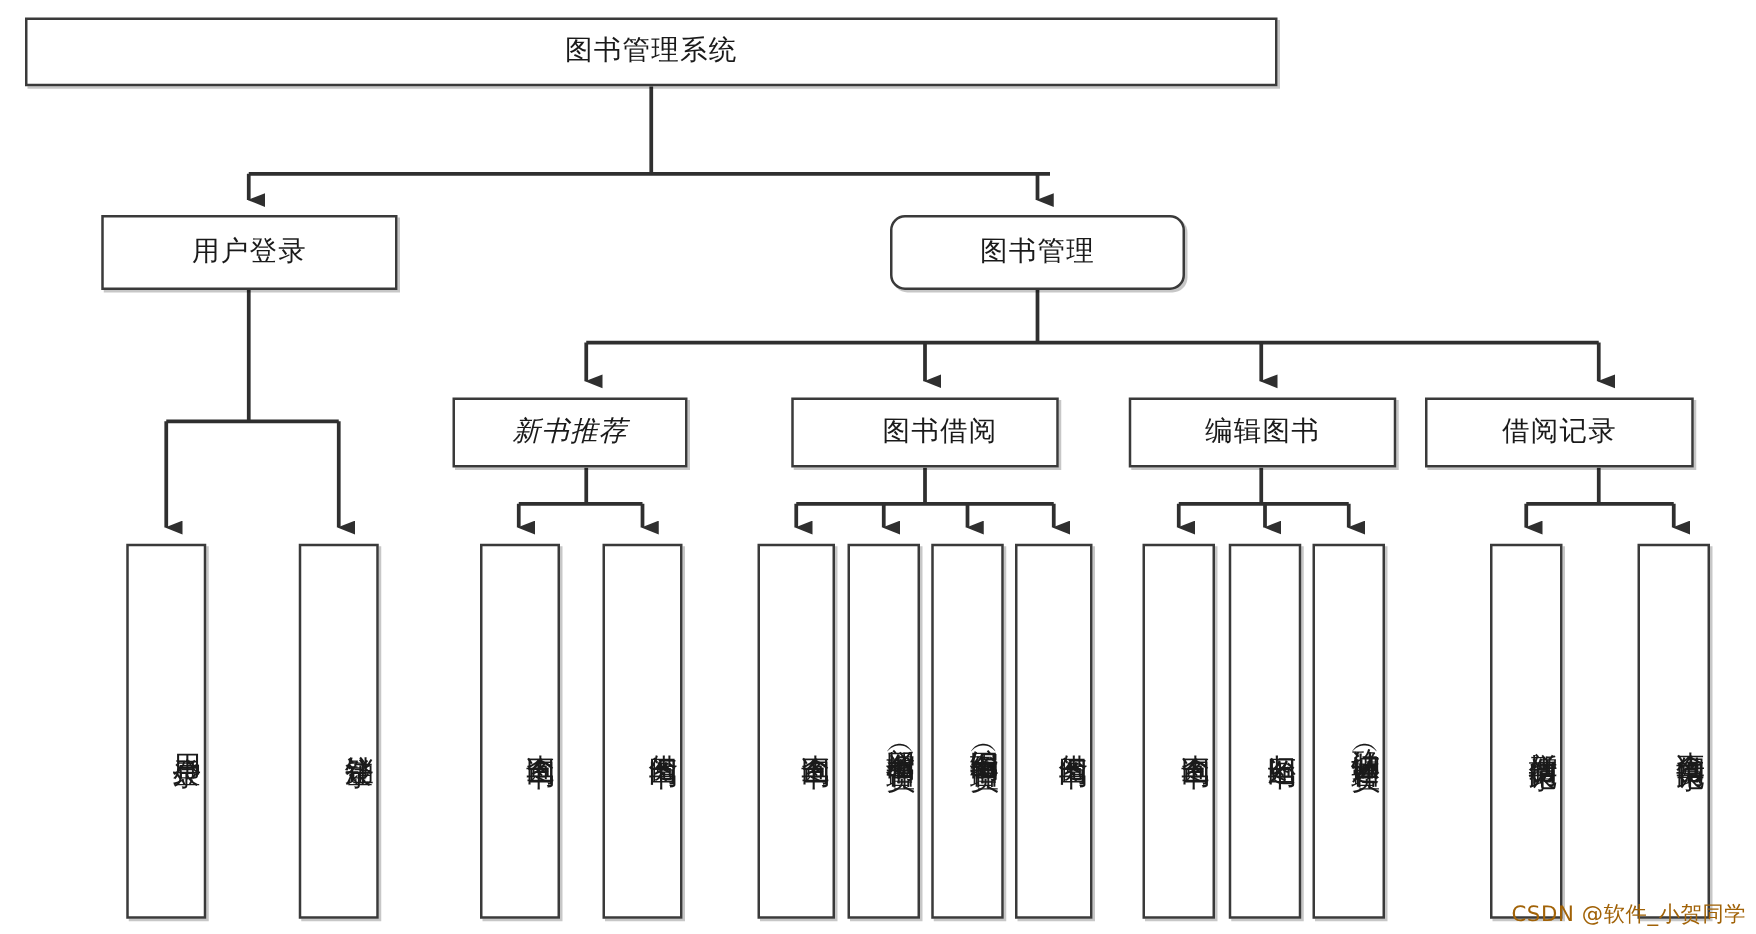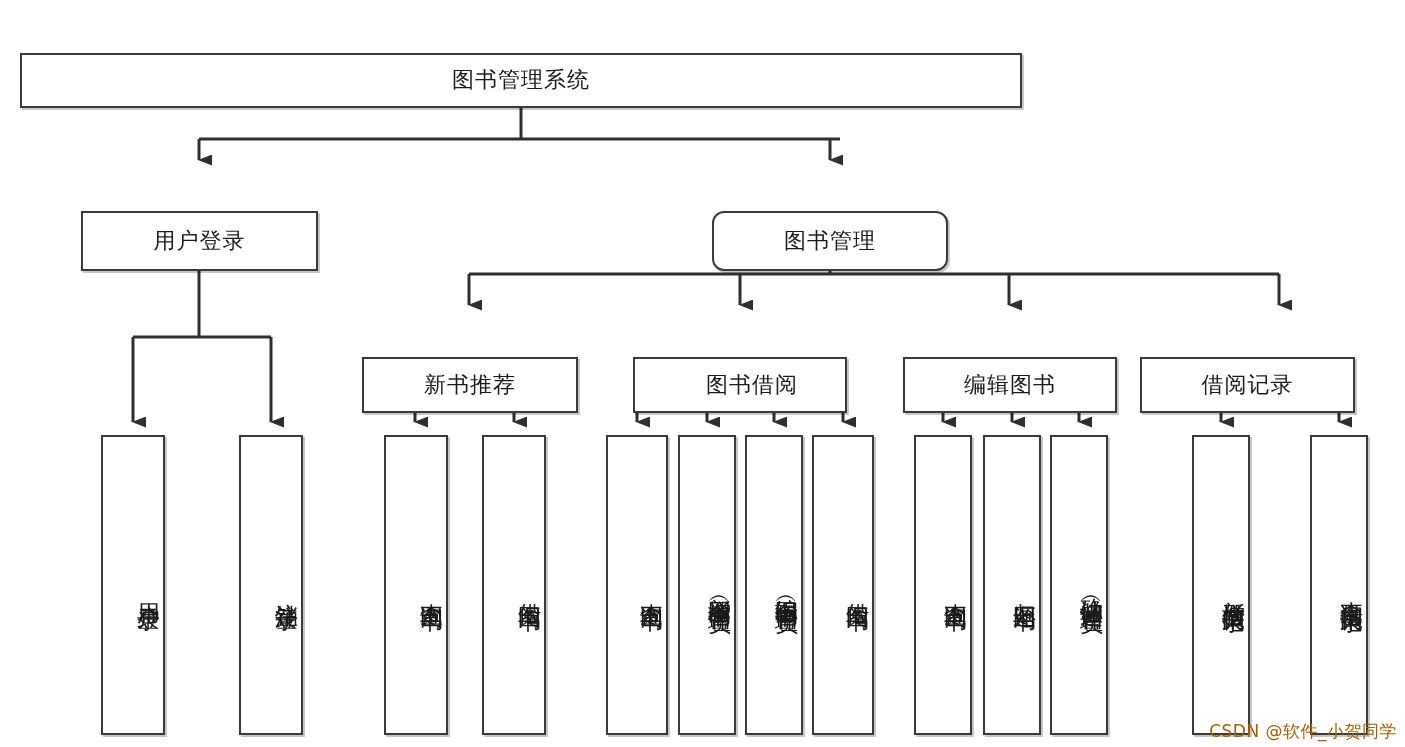--- a/index.html
+++ b/index.html
@@ -36,21 +36,20 @@
     align-items: center;
     justify-content: center;
     color: #1a1a1a;
     z-index: 3;
   }
   .node.horiz {
     font-size: 22px;
     letter-spacing: 1px;
     line-height: 1.2;
     text-align: right;
-    margin-top: 39px;
   }
   .node.vert {
     writing-mode: vertical-rl;
     text-orientation: upright;
     font-size: 23px;
     line-height: 1.28;
     letter-spacing: 2px;
     align-items: flex-start;
     justify-content: center;
     padding-top: 8px;
@@ -131,21 +130,21 @@
     <span>图书管理系统</span>
   </div>
 
   <div class="node horiz" id="n-l2-0" style="left: 81px; top: 172px; width: 237px; height: 60px;">
     <span>用户登录</span>
   </div>
   <div class="node horiz" id="n-l2-1" style="left: 712px; top: 172px; width: 236px; height: 60px; border-radius: 12px;">
     <span>图书管理</span>
   </div>
 
-  <div class="node horiz" id="n-l3-0" style="left: 362px; top: 318px; width: 216px; height: 56px;">
+  <div class="node horiz" id="n-l3-0" style="left: 362px; top: 318px; width: 188px; height: 56px; font-style: italic;">
     <span>新书推荐</span>
   </div>
   <div class="node horiz" id="n-l3-1" style="left: 633px; top: 318px; width: 214px; height: 56px; padding-left: 24px;">
     <span>图书借阅</span>
   </div>
   <div class="node horiz" id="n-l3-2" style="left: 903px; top: 318px; width: 214px; height: 56px;">
     <span>编辑图书</span>
   </div>
   <div class="node horiz" id="n-l3-3" style="left: 1140px; top: 318px; width: 215px; height: 56px;">
     <span>借阅记录</span>

